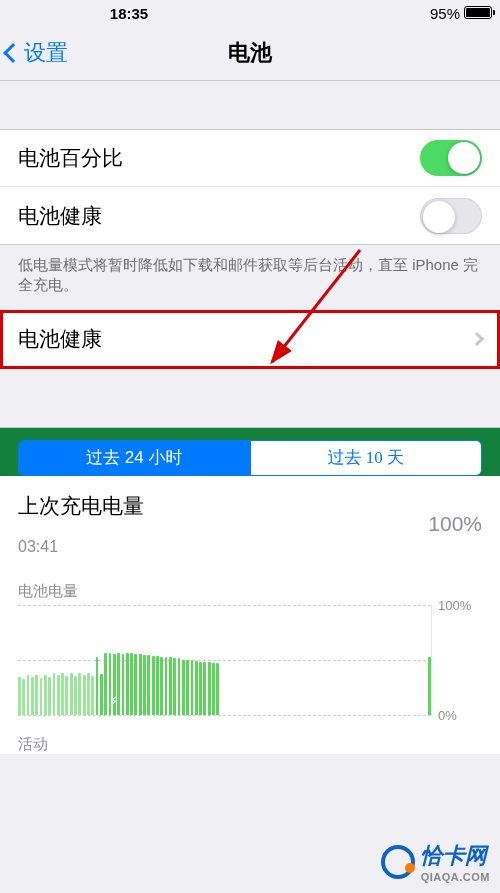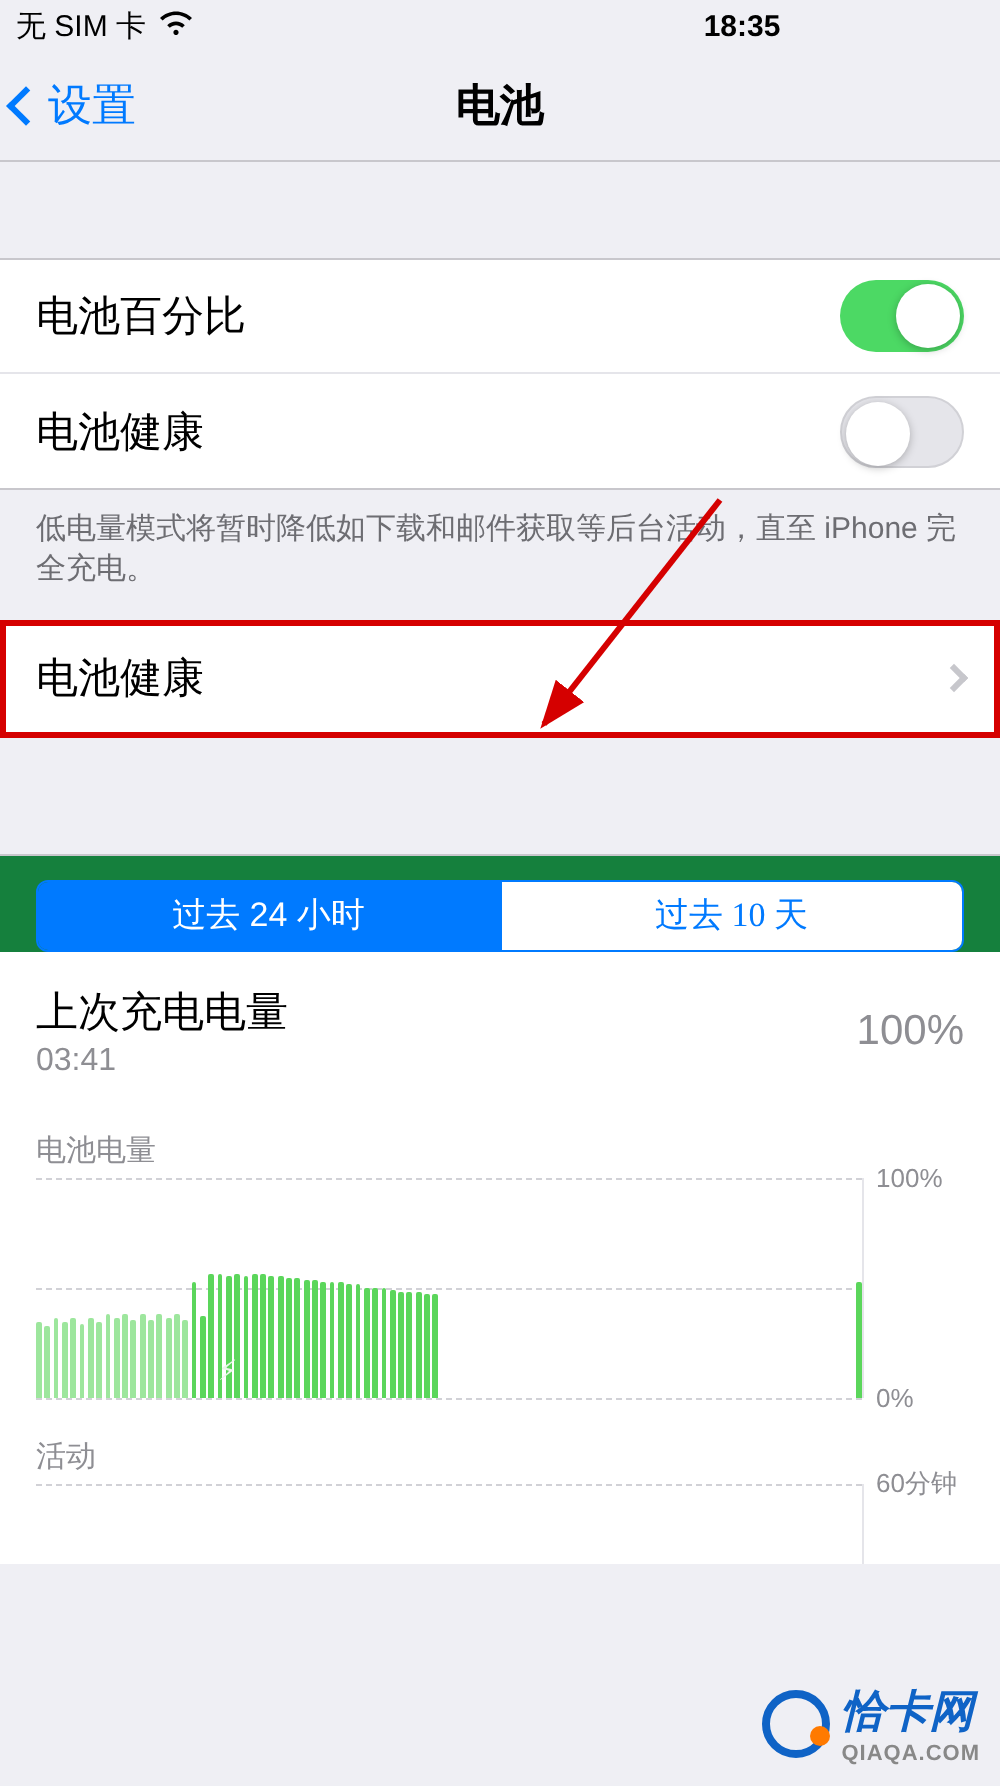--- a/index.html
+++ b/index.html
@@ -111,21 +111,21 @@
   }
   .segmented .seg.active { background: #007aff; color: #fff; }
   .segmented .seg + .seg { border-left: 1px solid #007aff; font-family: Liberation Serif, serif; }
 
   
   .last-charge {
     background: #fff; display: flex; align-items: center; padding: 16px 18px 10px;
   }
   .last-charge .lc-left { flex: 1; }
   .last-charge .lc-title { font-size: 21px; }
-  .last-charge .lc-time { font-size: 16px; color: #8e8e93; margin-top: 2px; }
+  .last-charge .lc-time { font-size: 16px; color: #8e8e93; margin-top: 18px; }
   .last-charge .lc-val { font-size: 21px; color: #8e8e93; }
 
   
   .chart-section { background: #fff; padding: 16px 18px 0; }
   .chart-title { font-size: 15px; color: #8e8e93; margin-bottom: 4px; }
   .chart-box {
     position: relative; height: 110px; display: flex;
   }
   .chart-area {
     flex: 1; position: relative; border-right: 1px solid #e5e5ea;
@@ -157,29 +157,27 @@
     content: ""; position: absolute; right: -4px; bottom: 2px;
     width: 10px; height: 10px; background: #ff7a00; border-radius: 50%;
   }
   .wm-text .cn { color: #0f63c6; font-size: 22px; font-style: italic; }
   .wm-text .url { color: #888; font-size: 11px; letter-spacing: .5px; }
 </style>
 </head>
 <body>
 
 <div class="status-bar">
-  <div class="status-left">
-    <span>无 SIM 卡</span>
-    <span class="wifi-icon">
-      <svg width="18" height="13" viewBox="0 0 18 13">
-          <path d="M9 12.5c.7 0 1.3-.6 1.3-1.3S9.7 9.9 9 9.9s-1.3.6-1.3 1.3.6 1.3 1.3 1.3zm-3.1-3.6c1.7-1.7 4.5-1.7 6.2 0l1.3-1.3c-2.4-2.4-6.4-2.4-8.8 0l1.3 1.3zM2.3 5.3c3.7-3.7 9.7-3.7 13.4 0l1.3-1.3C12.6-.4 5.4-.4 1 4l1.3 1.3z" fill="#000"></path>
-        </svg>
+  <div class="status-center">18:35</div>
+  <div class="status-right">
+    <span>95%</span>
+    <span class="battery-icon">
+      <span class="battery-glyph"><span class="battery-fill"></span></span>
     </span>
   </div>
-  <div class="status-center">18:35</div>
 </div>
 
 <div class="nav-bar">
   <div class="back-btn">
     <span class="chevron-left"></span>
     <span>设置</span>
   </div>
   <div class="nav-title">电池</div>
 </div>
 
@@ -336,28 +334,20 @@
       </div>
       <div class="y-labels">
         <span style="top:0">100%</span>
         <span style="top:100%">0%</span>
       </div>
     </div>
   </div>
 
   <div class="chart-section" style="padding-top:20px">
     <div class="chart-title">活动</div>
-    <div class="chart-box" style="height:40px">
-      <div class="chart-area">
-        <div class="grid-line" style="top:0"></div>
-      </div>
-      <div class="y-labels">
-        <span style="top:0">60分钟</span>
-      </div>
-    </div>
   </div>
 </div>
 
 <svg class="arrow-svg">
   <defs>
     <marker id="ah" markerWidth="10" markerHeight="10" refX="7" refY="3" orient="auto">
       <path d="M0,0 L8,3 L0,6 z" fill="#d50000"></path>
     </marker>
   </defs>
   <line x1="360" y1="250" x2="272" y2="362" stroke="#d50000" stroke-width="3" marker-end="url(#ah)"></line>

